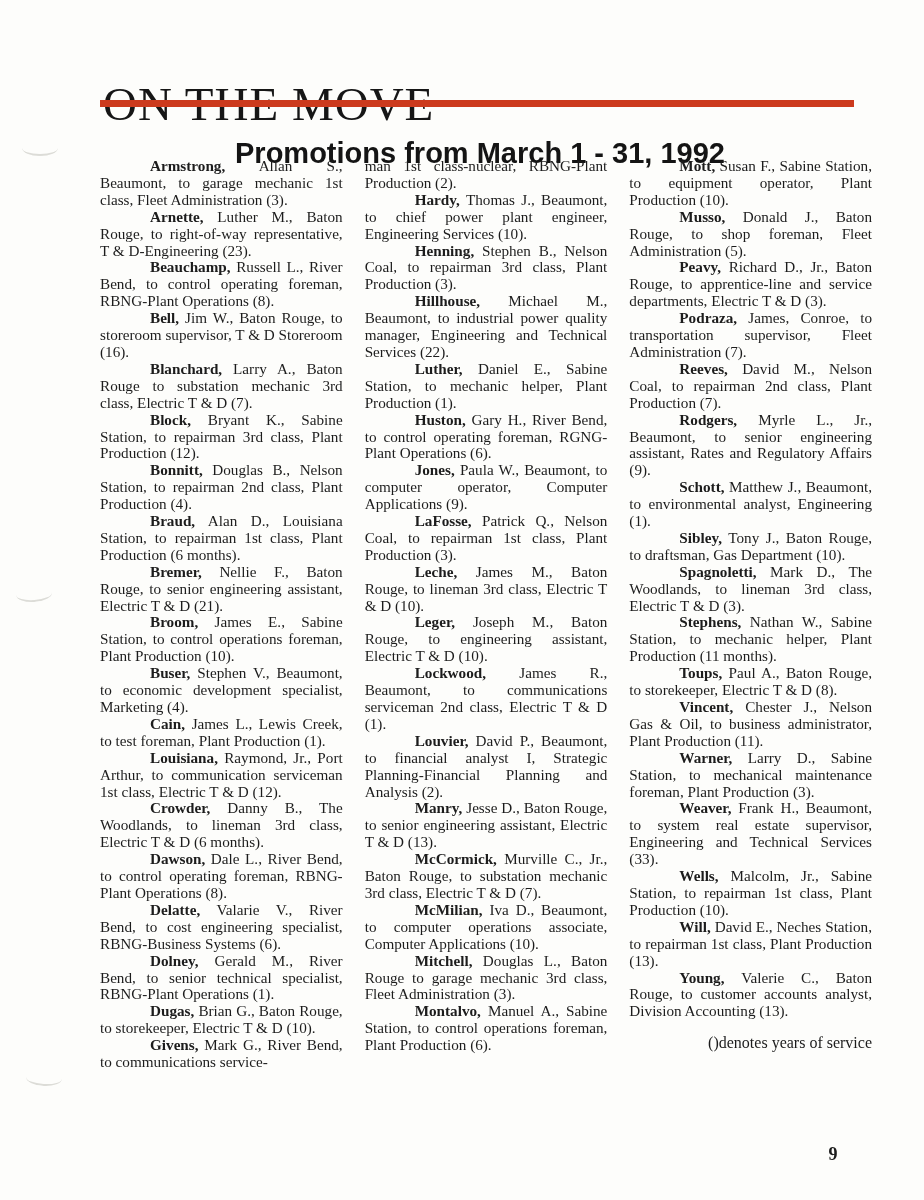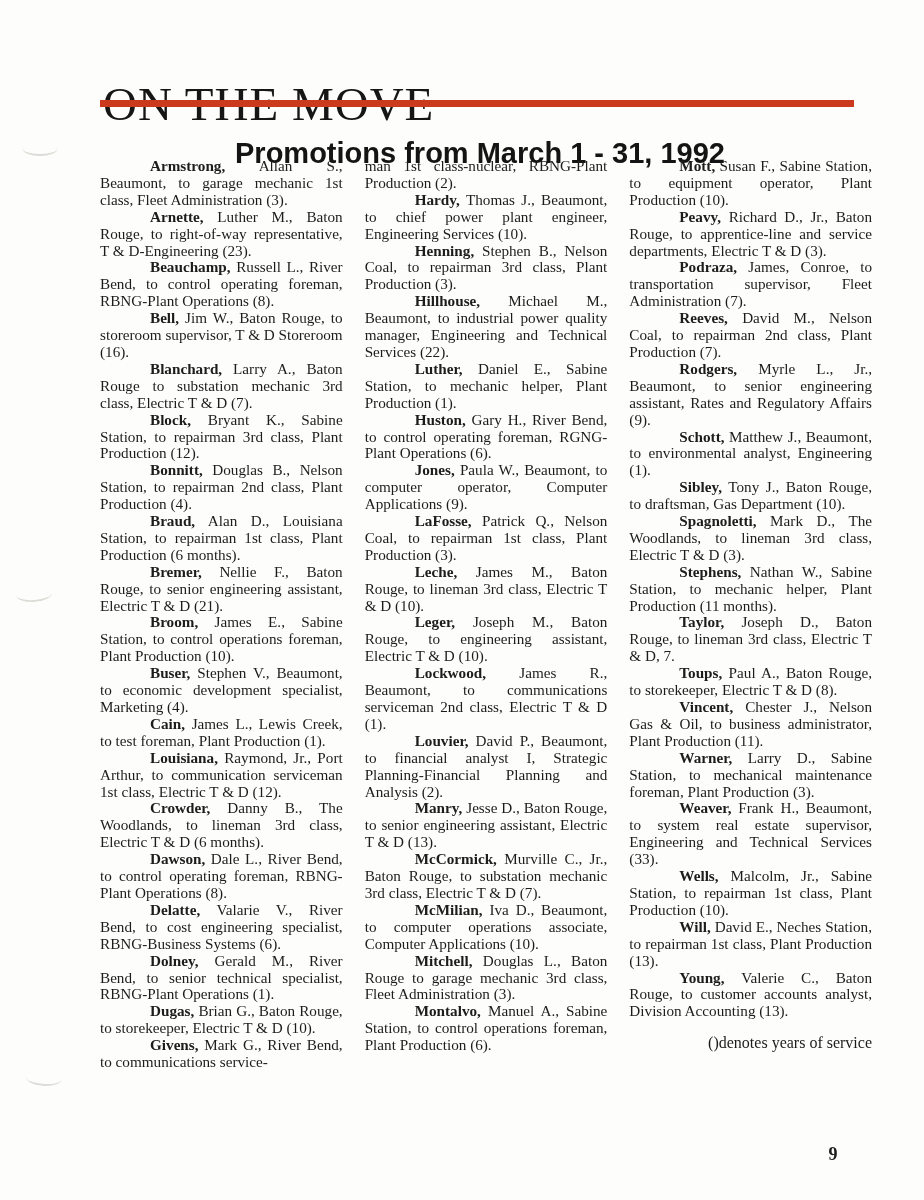--- a/index.html
+++ b/index.html
@@ -139,29 +139,29 @@
         <p class="entry"><b>Lockwood,</b> James R., Beaumont, to communications serviceman 2nd class, Electric T &amp; D (1).</p>
         <p class="entry"><b>Louvier,</b> David P., Beaumont, to financial analyst I, Strategic Planning-Financial Planning and Analysis (2).</p>
         <p class="entry"><b>Manry,</b> Jesse D., Baton Rouge, to senior engineering assistant, Electric T &amp; D (13).</p>
         <p class="entry"><b>McCormick,</b> Murville C., Jr., Baton Rouge, to substation mechanic 3rd class, Electric T &amp; D (7).</p>
         <p class="entry"><b>McMilian,</b> Iva D., Beaumont, to computer operations associate, Computer Applications (10).</p>
         <p class="entry"><b>Mitchell,</b> Douglas L., Baton Rouge to garage mechanic 3rd class, Fleet Administration (3).</p>
         <p class="entry"><b>Montalvo,</b> Manuel A., Sabine Station, to control operations foreman, Plant Production (6).</p>
       </div>
     <div class="col">
         <p class="entry"><b>Mott,</b> Susan F., Sabine Station, to equipment operator, Plant Production (10).</p>
+        <p class="entry"><b>Musso,</b> Donald J., Baton Rouge, to shop foreman, Fleet Administration (5).</p>
         <p class="entry"><b>Peavy,</b> Richard D., Jr., Baton Rouge, to apprentice-line and service departments, Electric T &amp; D (3).</p>
         <p class="entry"><b>Podraza,</b> James, Conroe, to transportation supervisor, Fleet Administration (7).</p>
         <p class="entry"><b>Reeves,</b> David M., Nelson Coal, to repairman 2nd class, Plant Production (7).</p>
         <p class="entry"><b>Rodgers,</b> Myrle L., Jr., Beaumont, to senior engineering assistant, Rates and Regulatory Affairs (9).</p>
         <p class="entry"><b>Schott,</b> Matthew J., Beaumont, to environmental analyst, Engineering (1).</p>
         <p class="entry"><b>Sibley,</b> Tony J., Baton Rouge, to draftsman, Gas Department (10).</p>
         <p class="entry"><b>Spagnoletti,</b> Mark D., The Woodlands, to lineman 3rd class, Electric T &amp; D (3).</p>
         <p class="entry"><b>Stephens,</b> Nathan W., Sabine Station, to mechanic helper, Plant Production (11 months).</p>
-        <p class="entry"><b>Taylor,</b> Joseph D., Baton Rouge, to lineman 3rd class, Electric T &amp; D, 7.</p>
         <p class="entry"><b>Toups,</b> Paul A., Baton Rouge, to storekeeper, Electric T &amp; D (8).</p>
         <p class="entry"><b>Vincent,</b> Chester J., Nelson Gas &amp; Oil, to business administrator, Plant Production (11).</p>
         <p class="entry"><b>Warner,</b> Larry D., Sabine Station, to mechanical maintenance foreman, Plant Production (3).</p>
         <p class="entry"><b>Weaver,</b> Frank H., Beaumont, to system real estate supervisor, Engineering and Technical Services (33).</p>
         <p class="entry"><b>Wells,</b> Malcolm, Jr., Sabine Station, to repairman 1st class, Plant Production (10).</p>
         <p class="entry"><b>Will,</b> David E., Neches Station, to repairman 1st class, Plant Production (13).</p>
         <p class="entry"><b>Young,</b> Valerie C., Baton Rouge, to customer accounts analyst, Division Accounting (13).</p>
         <p class="footnote">()denotes years of service</p>
       </div>
   </div>

